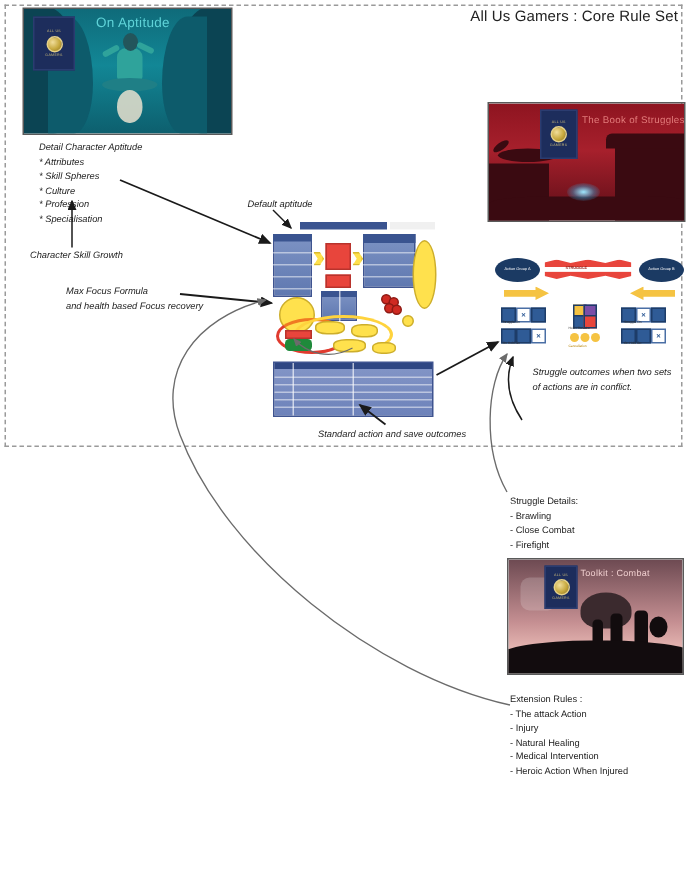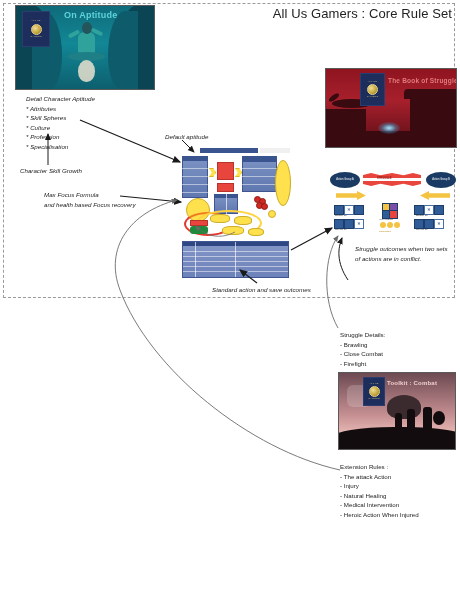--- a/index.html
+++ b/index.html
@@ -8,29 +8,29 @@
   .canvas{position:absolute;inset:0;}
 
   
   .dashed-frame{
     position:absolute;left:3px;top:3px;width:452px;height:295px;
     border:1px dashed #9a9a9a;box-sizing:border-box;
   }
 
   
   .doc-header{
-    position:absolute;right:8px;top:6px;font-size:13px;letter-spacing:.1px;
+    position:absolute;right:8px;top:6px;font-size:10px;letter-spacing:.1px;
     color:#222;white-space:nowrap;
   }
 
   
   .cover{position:absolute;overflow:hidden;border:1px solid #5a5a5a;box-sizing:border-box;}
   .cover .sky{position:absolute;inset:0;}
   .cover .title{
-    position:absolute;font-size:7px;font-weight:700;letter-spacing:.2px;
+    position:absolute;font-size:7px;font-weight:400;letter-spacing:.2px;
     white-space:nowrap;
   }
   .crest{
     position:absolute;background:#1d2d5c;border:1px solid #2b3c70;
     display:flex;flex-direction:column;align-items:center;justify-content:center;
     gap:1px;
   }
   .crest .cline{font-size:2.4px;color:#c9b97a;letter-spacing:.2px;line-height:1;}
   .crest .cdisc{
     width:9px;height:9px;border-radius:50%;

